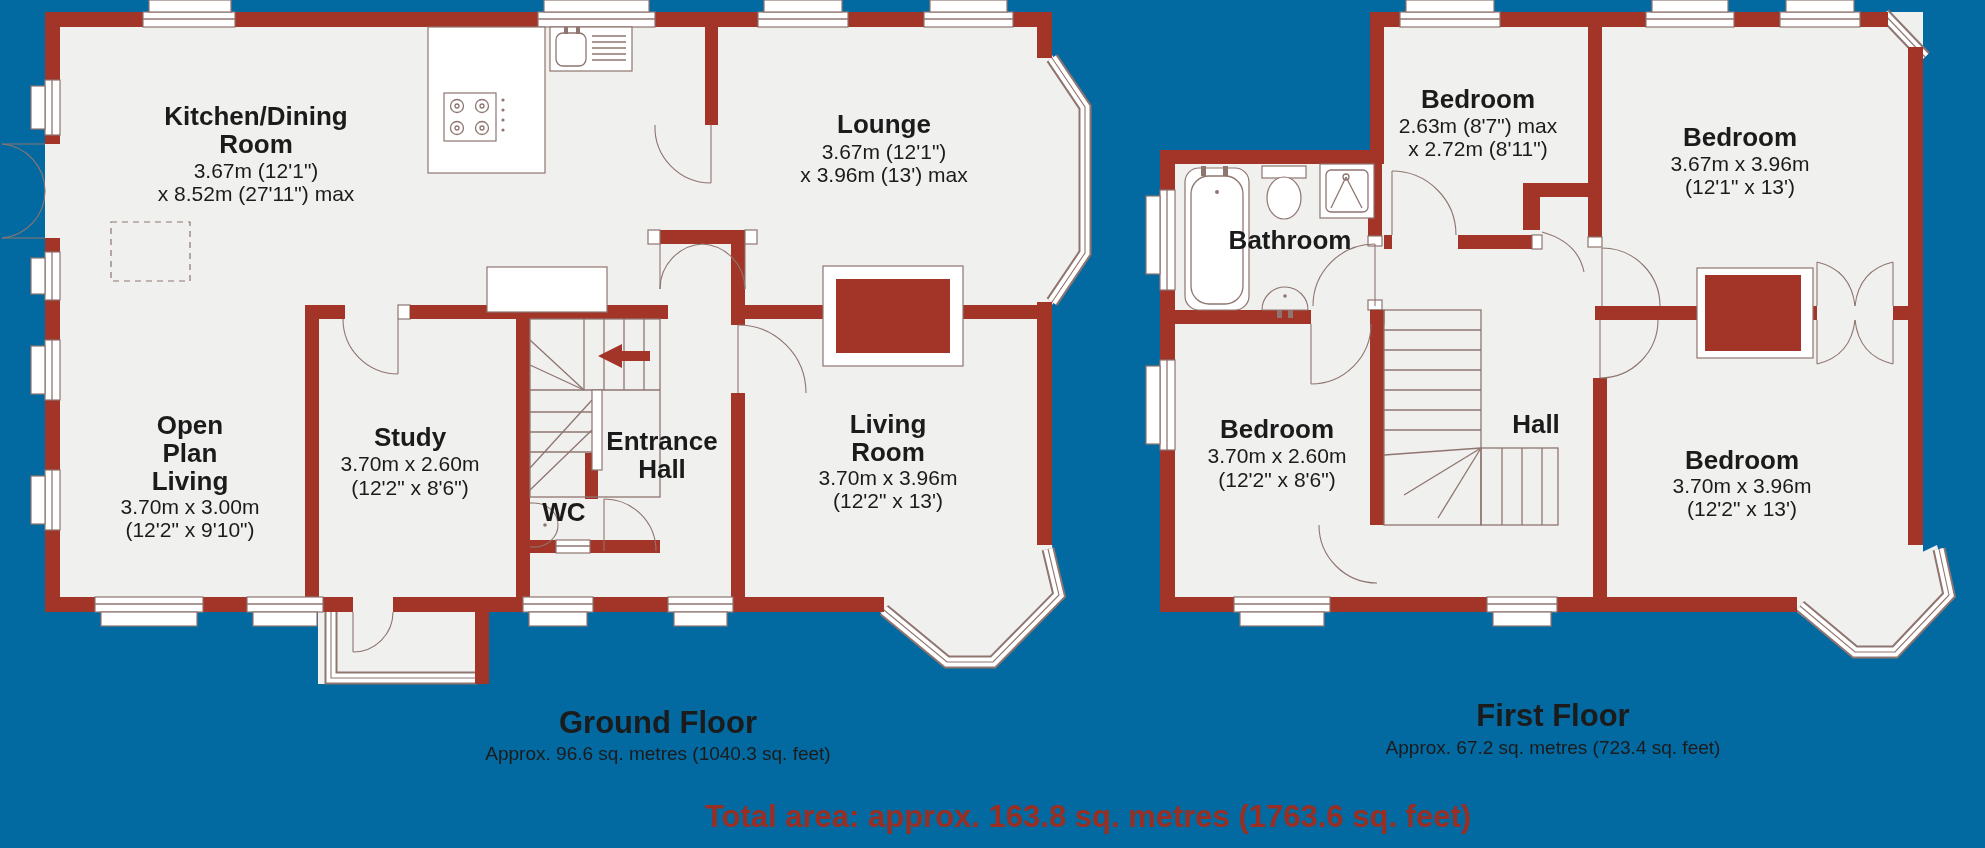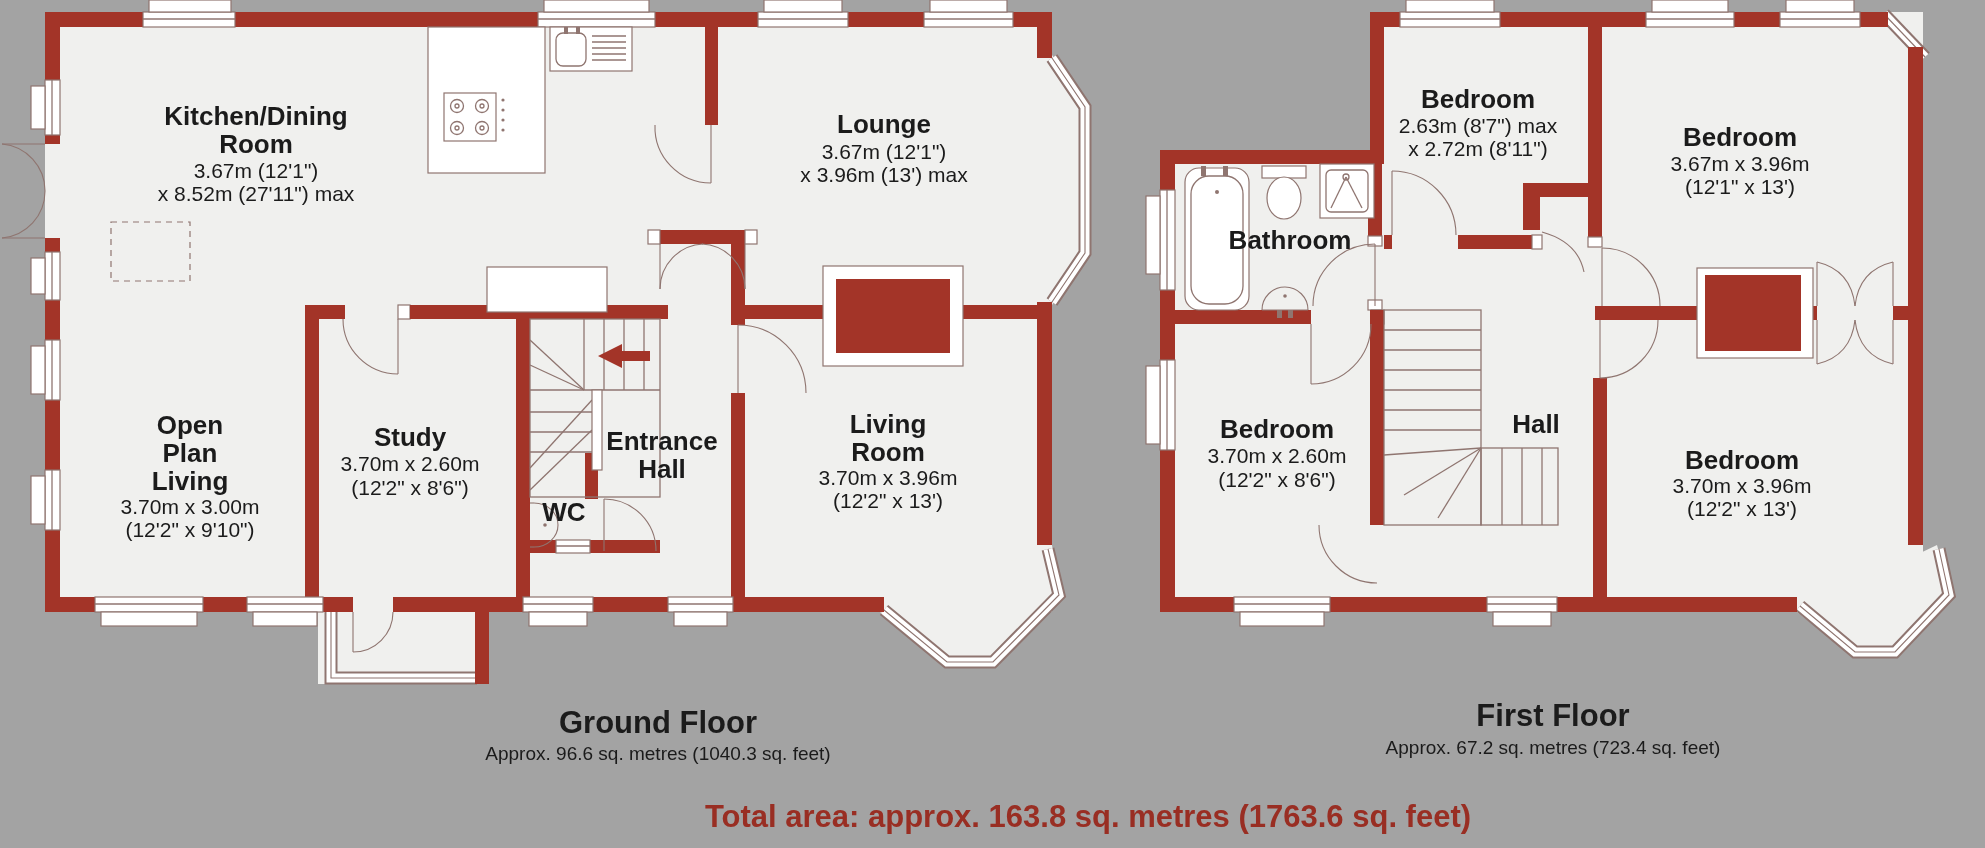--- a/index.html
+++ b/index.html
@@ -1,16 +1,16 @@
 <!DOCTYPE html>
 <html><head>
 <meta charset="utf-8">
 <style>
   html,body{margin:0;padding:0;background:#ffffff;}
-  .page{width:1985px;height:848px;position:relative;background:#a3a3a3;
+  .page{width:1985px;height:848px;position:relative;background:#0369a1;
         font-family:"Liberation Sans", sans-serif;}
   svg text{font-family:"Liberation Sans", sans-serif;fill:#1b1b1b;}
   .room-name{font-size:26px;font-weight:bold;}
   .room-dim{font-size:21px;}
   .cap-title{font-size:31px;font-weight:bold;}
   .cap-sub{font-size:19px;}
   .total{font-size:31px;font-weight:bold;fill:#992E23;}
   .wall{fill:#A33428;}
   .roomfill{fill:#F0F0EE;}
   .thin{stroke:#8F7570;stroke-width:1.3;fill:none;}

